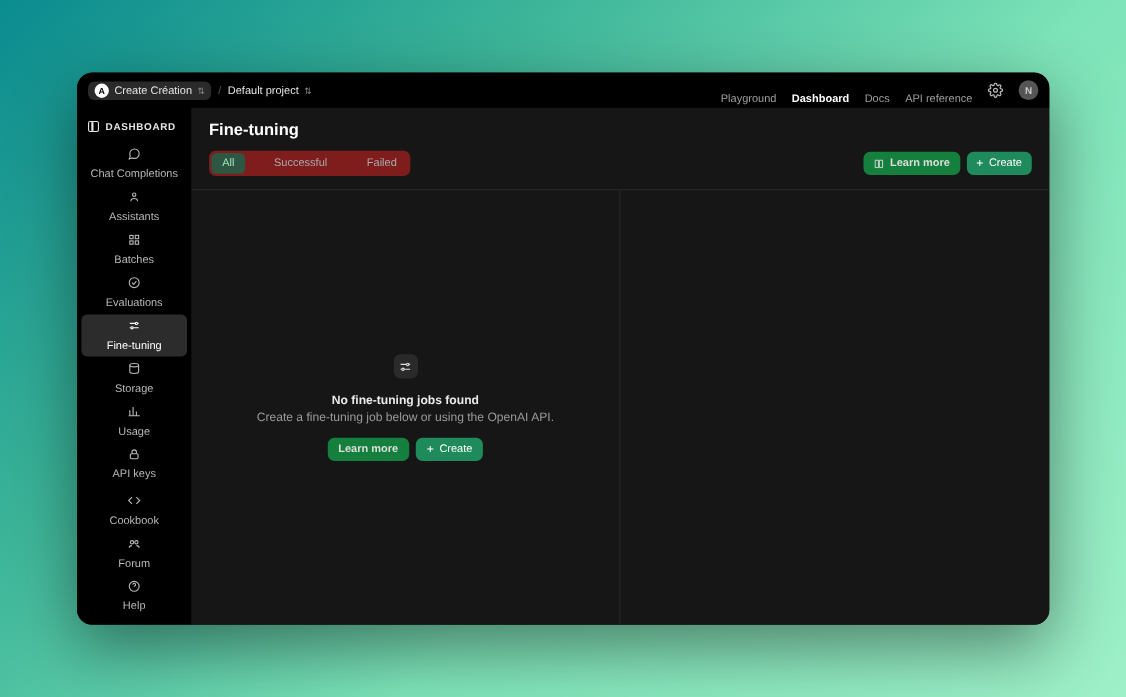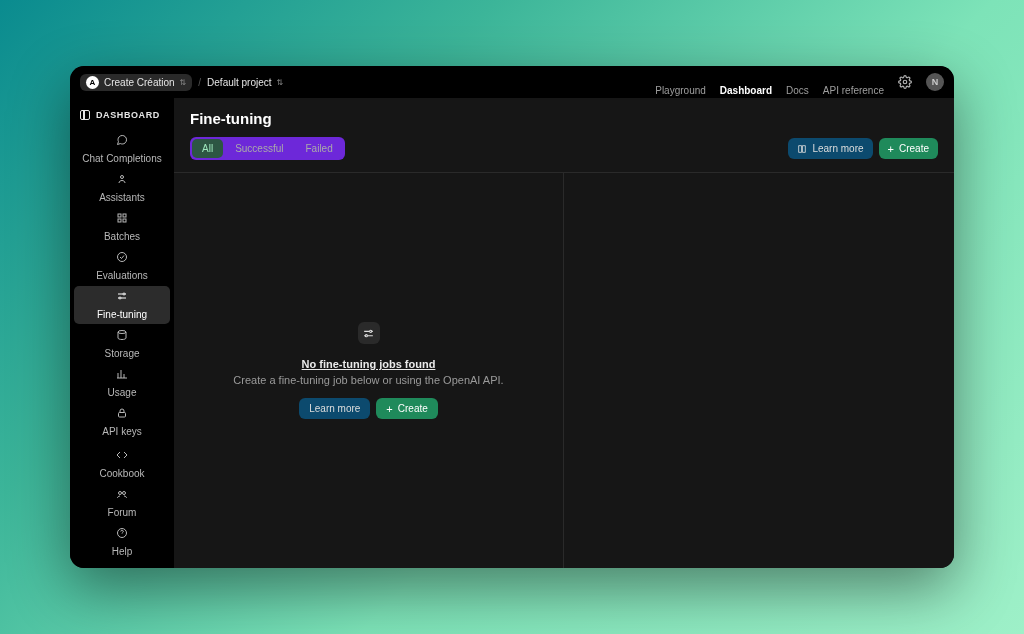--- a/index.html
+++ b/index.html
@@ -87,60 +87,60 @@
 }
 .main-header {
   padding: 12px 16px 0 16px;
 }
 .page-title { color: #fff; font-size: 15px; font-weight: 600; }
 .toolbar {
   margin-top: 10px;
   display: flex; align-items: center;
 }
 .tabs {
-  display:flex; gap:2px;
-  background: #6d28d9;
+  display:flex; gap:16px;
+  background: #7f1d1d;
   border-radius: 6px;
   padding: 2px;
 }
 .tab {
   font-size: 10px; color: #aaa;
   padding: 4px 10px;
   border-radius: 5px;
   cursor: pointer;
 }
 .tab.active { background: #2d5643; color: #9fe7bd; }
 .tb-spacer { flex:1; }
 .btn {
   display:flex; align-items:center; gap:5px;
   font-size:10px; border-radius:6px;
   padding: 5px 9px;
   cursor: pointer;
   border: none;
 }
-.btn-dark { background:#0c4a6e; color:#ddd; }
+.btn-dark { background:#15803d; color:#ddd;font-weight:bold; }
 .btn-green { background:#1f8a5b; color:#fff; }
 .btn-green .plus { font-size:11px; line-height:0; }
 .btn-row { display:flex; gap:6px; }
 
 .content-area {
   flex:1; margin-top: 12px;
   border-top: 1px solid #2a2a2a;
   display:flex;
 }
 .left-pane { width: 50%; border-right: 1px solid #2a2a2a; display:flex; align-items:center; justify-content:center; }
 .right-pane { flex:1; }
 
 .empty-state { display:flex; flex-direction:column; align-items:center; text-align:center; color:#aaa; }
 .empty-icon {
   width: 22px; height: 22px; border-radius:6px; background:#2a2a2a;
   display:flex; align-items:center; justify-content:center; color:#ddd;
   margin-bottom: 14px;
 }
-.empty-title { color:#eaeaea; font-size:11px; font-weight:600; margin-bottom:4px;text-decoration:underline; }
+.empty-title { color:#eaeaea; font-size:11px; font-weight:600; margin-bottom:4px; }
 .empty-sub { font-size:11px; color:#9a9a9a; margin-bottom:12px; }
 .empty-buttons { display:flex; gap:6px; }
 .empty-buttons .btn { padding:5px 10px; }
 
 svg { display:block; }
 </style>
 </head>
 <body>
 
 <div class="window">

